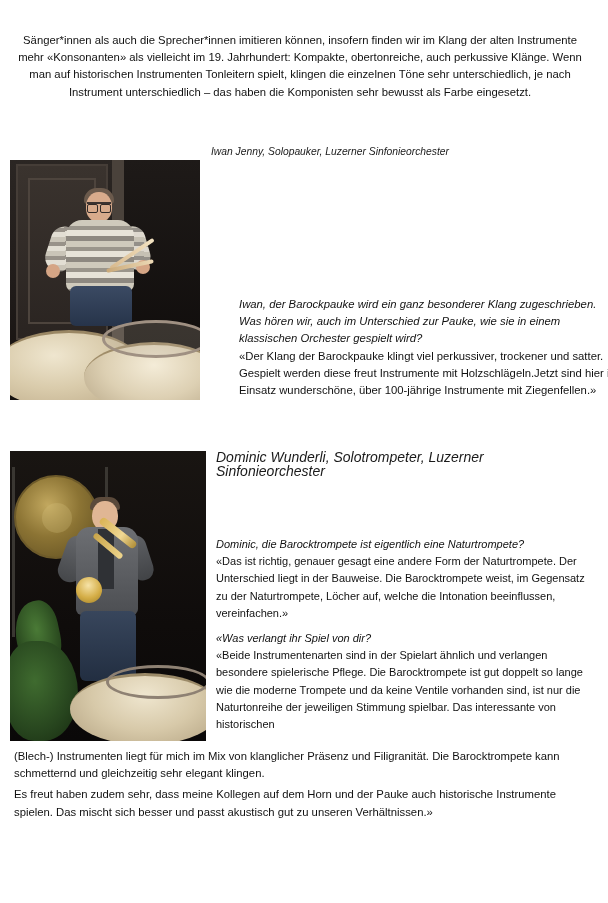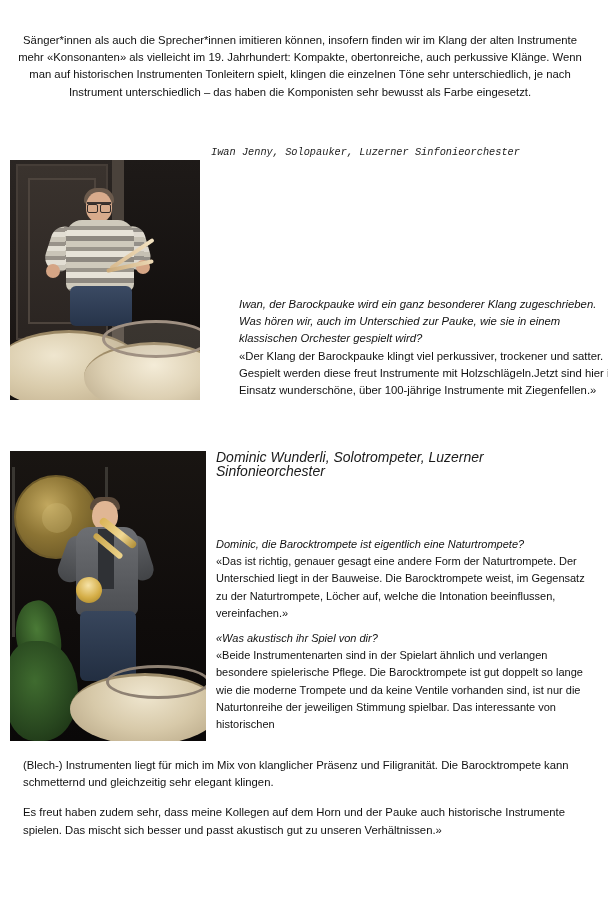--- a/index.html
+++ b/index.html
@@ -37,21 +37,20 @@
   
   .caption1 {
     position: absolute;
     left: 211px;
     top: 145px;
     width: 380px;
     font-size: 10.3px;
     font-style: italic;
     color: #1a1a1a;
     line-height: 14px;
-    font-family: Liberation Mono, monospace;
   }
 
   .photo1 {
     position: absolute;
     left: 10px;
     top: 160px;
     width: 190px;
     height: 240px;
     overflow: hidden;
     background: #1a1512;
@@ -112,21 +111,21 @@
   .spacer { display: block; height: 8px; }
 
   .tail {
     position: absolute;
     left: 10px;
     top: 744px;
     width: 580px;
     font-size: 11.3px;
     line-height: 17.2px;
   }
-  .tail p { margin: 13px; }
+  .tail p { margin: 4px; }
   .tail p + p { margin-top: 2px; }
 
   
   .p1-wall {
     position: absolute; inset: 0;
     background: linear-gradient(180deg, #2b2623 0%, #221d1b 45%, #15110f 100%);
   }
   .p1-door {
     position: absolute; left: 6px; top: 4px; width: 92px; height: 176px;
     background: linear-gradient(180deg, #3a332e 0%, #2a2421 100%);
@@ -350,21 +349,21 @@
     <div class="p2-trousers"></div>
     <div class="p2-leafL"></div>
     <div class="p2-drum"></div>
     <div class="p2-drum-rim"></div>
   </div>
 
   <div class="block2-text">
     <span class="q">Dominic, die Barocktrompete ist eigentlich eine Naturtrompete?</span>
     <span class="a">«Das ist richtig, genauer gesagt eine andere Form der Naturtrompete. Der Unterschied liegt in der Bauweise. Die Barocktrompete weist, im Gegensatz zu der Naturtrompete, Löcher auf, welche die Intonation beeinflussen, vereinfachen.»</span>
     <span class="spacer"></span>
-    <span class="q">«Was akustisch ihr Spiel von dir?</span>
+    <span class="q">«Was verlangt ihr Spiel von dir?</span>
     <span class="a">«Beide Instrumentenarten sind in der Spielart ähnlich und verlangen besondere spielerische Pflege. Die Barocktrompete ist gut doppelt so lange wie die moderne Trompete und da keine Ventile vorhanden sind, ist nur die Naturtonreihe der jeweiligen Stimmung spielbar. Das interessante von historischen</span>
   </div>
 
   <div class="tail">
     <p>(Blech-) Instrumenten liegt für mich im Mix von klanglicher Präsenz und Filigranität. Die Barocktrompete kann schmetternd und gleichzeitig sehr elegant klingen.</p>
     <p>Es freut haben zudem sehr, dass meine Kollegen auf dem Horn und der Pauke auch historische Instrumente spielen. Das mischt sich besser und passt akustisch gut zu unseren Verhältnissen.»</p>
   </div>
 
 </div>
 

